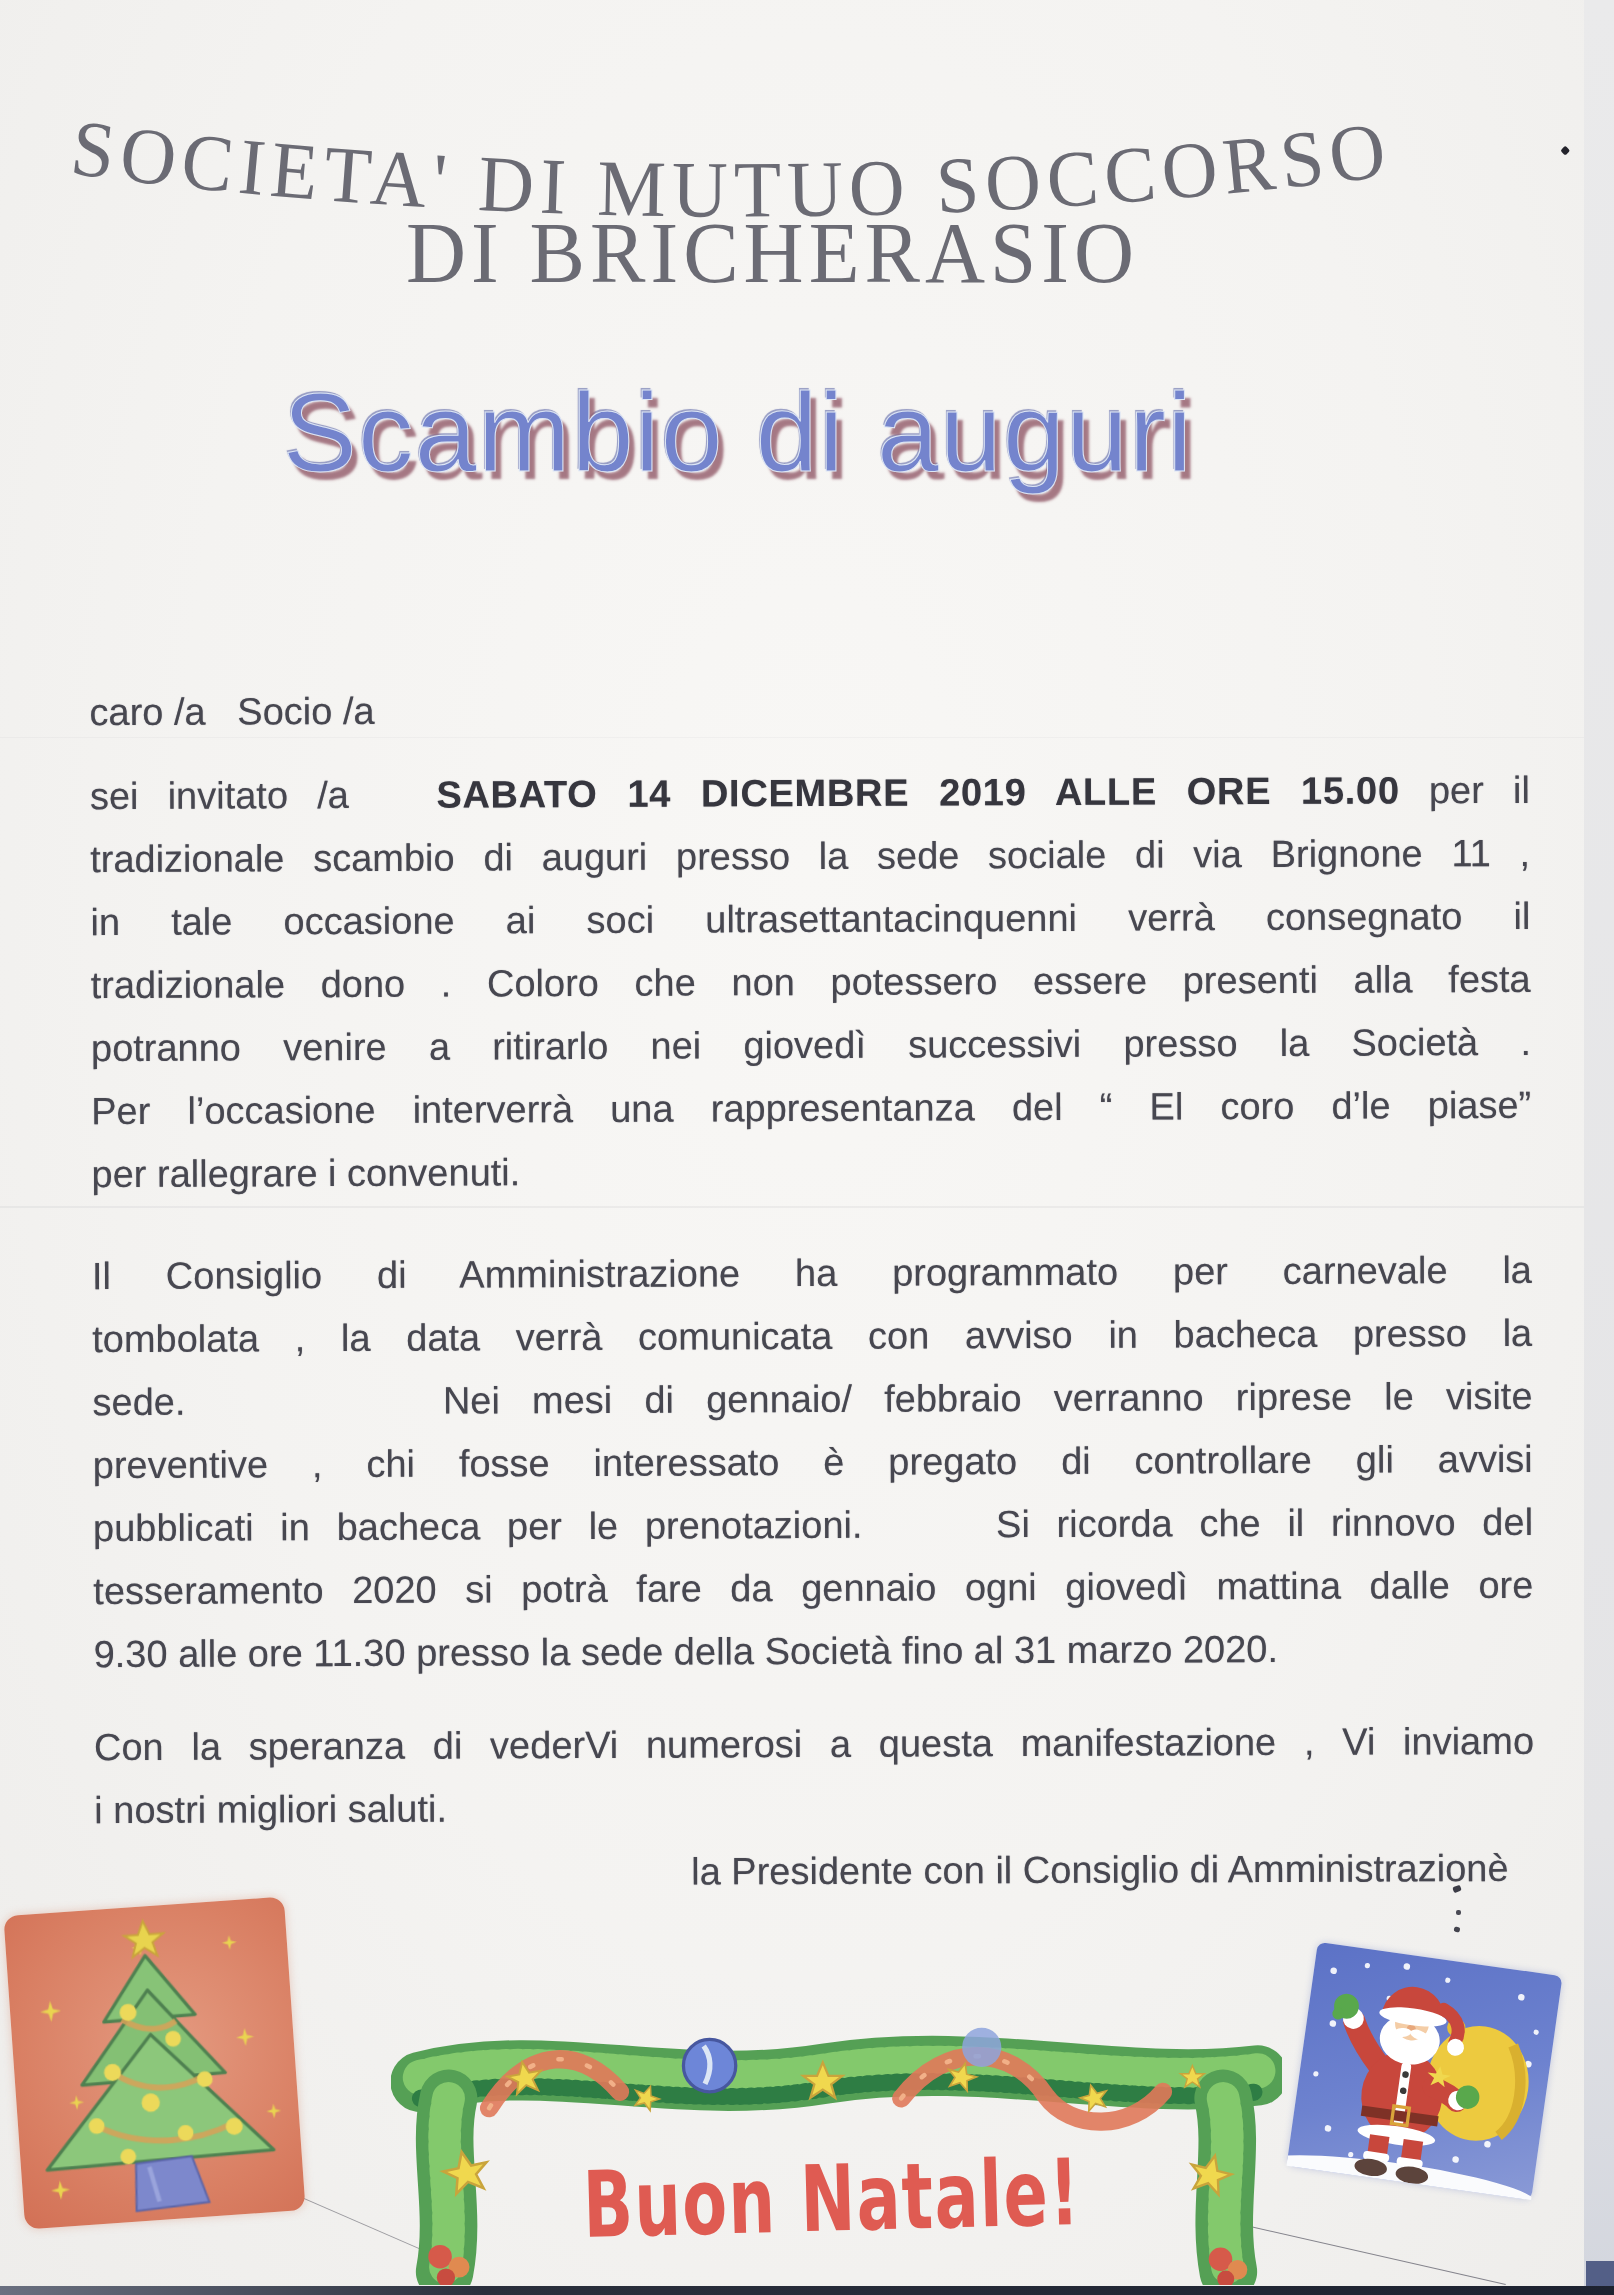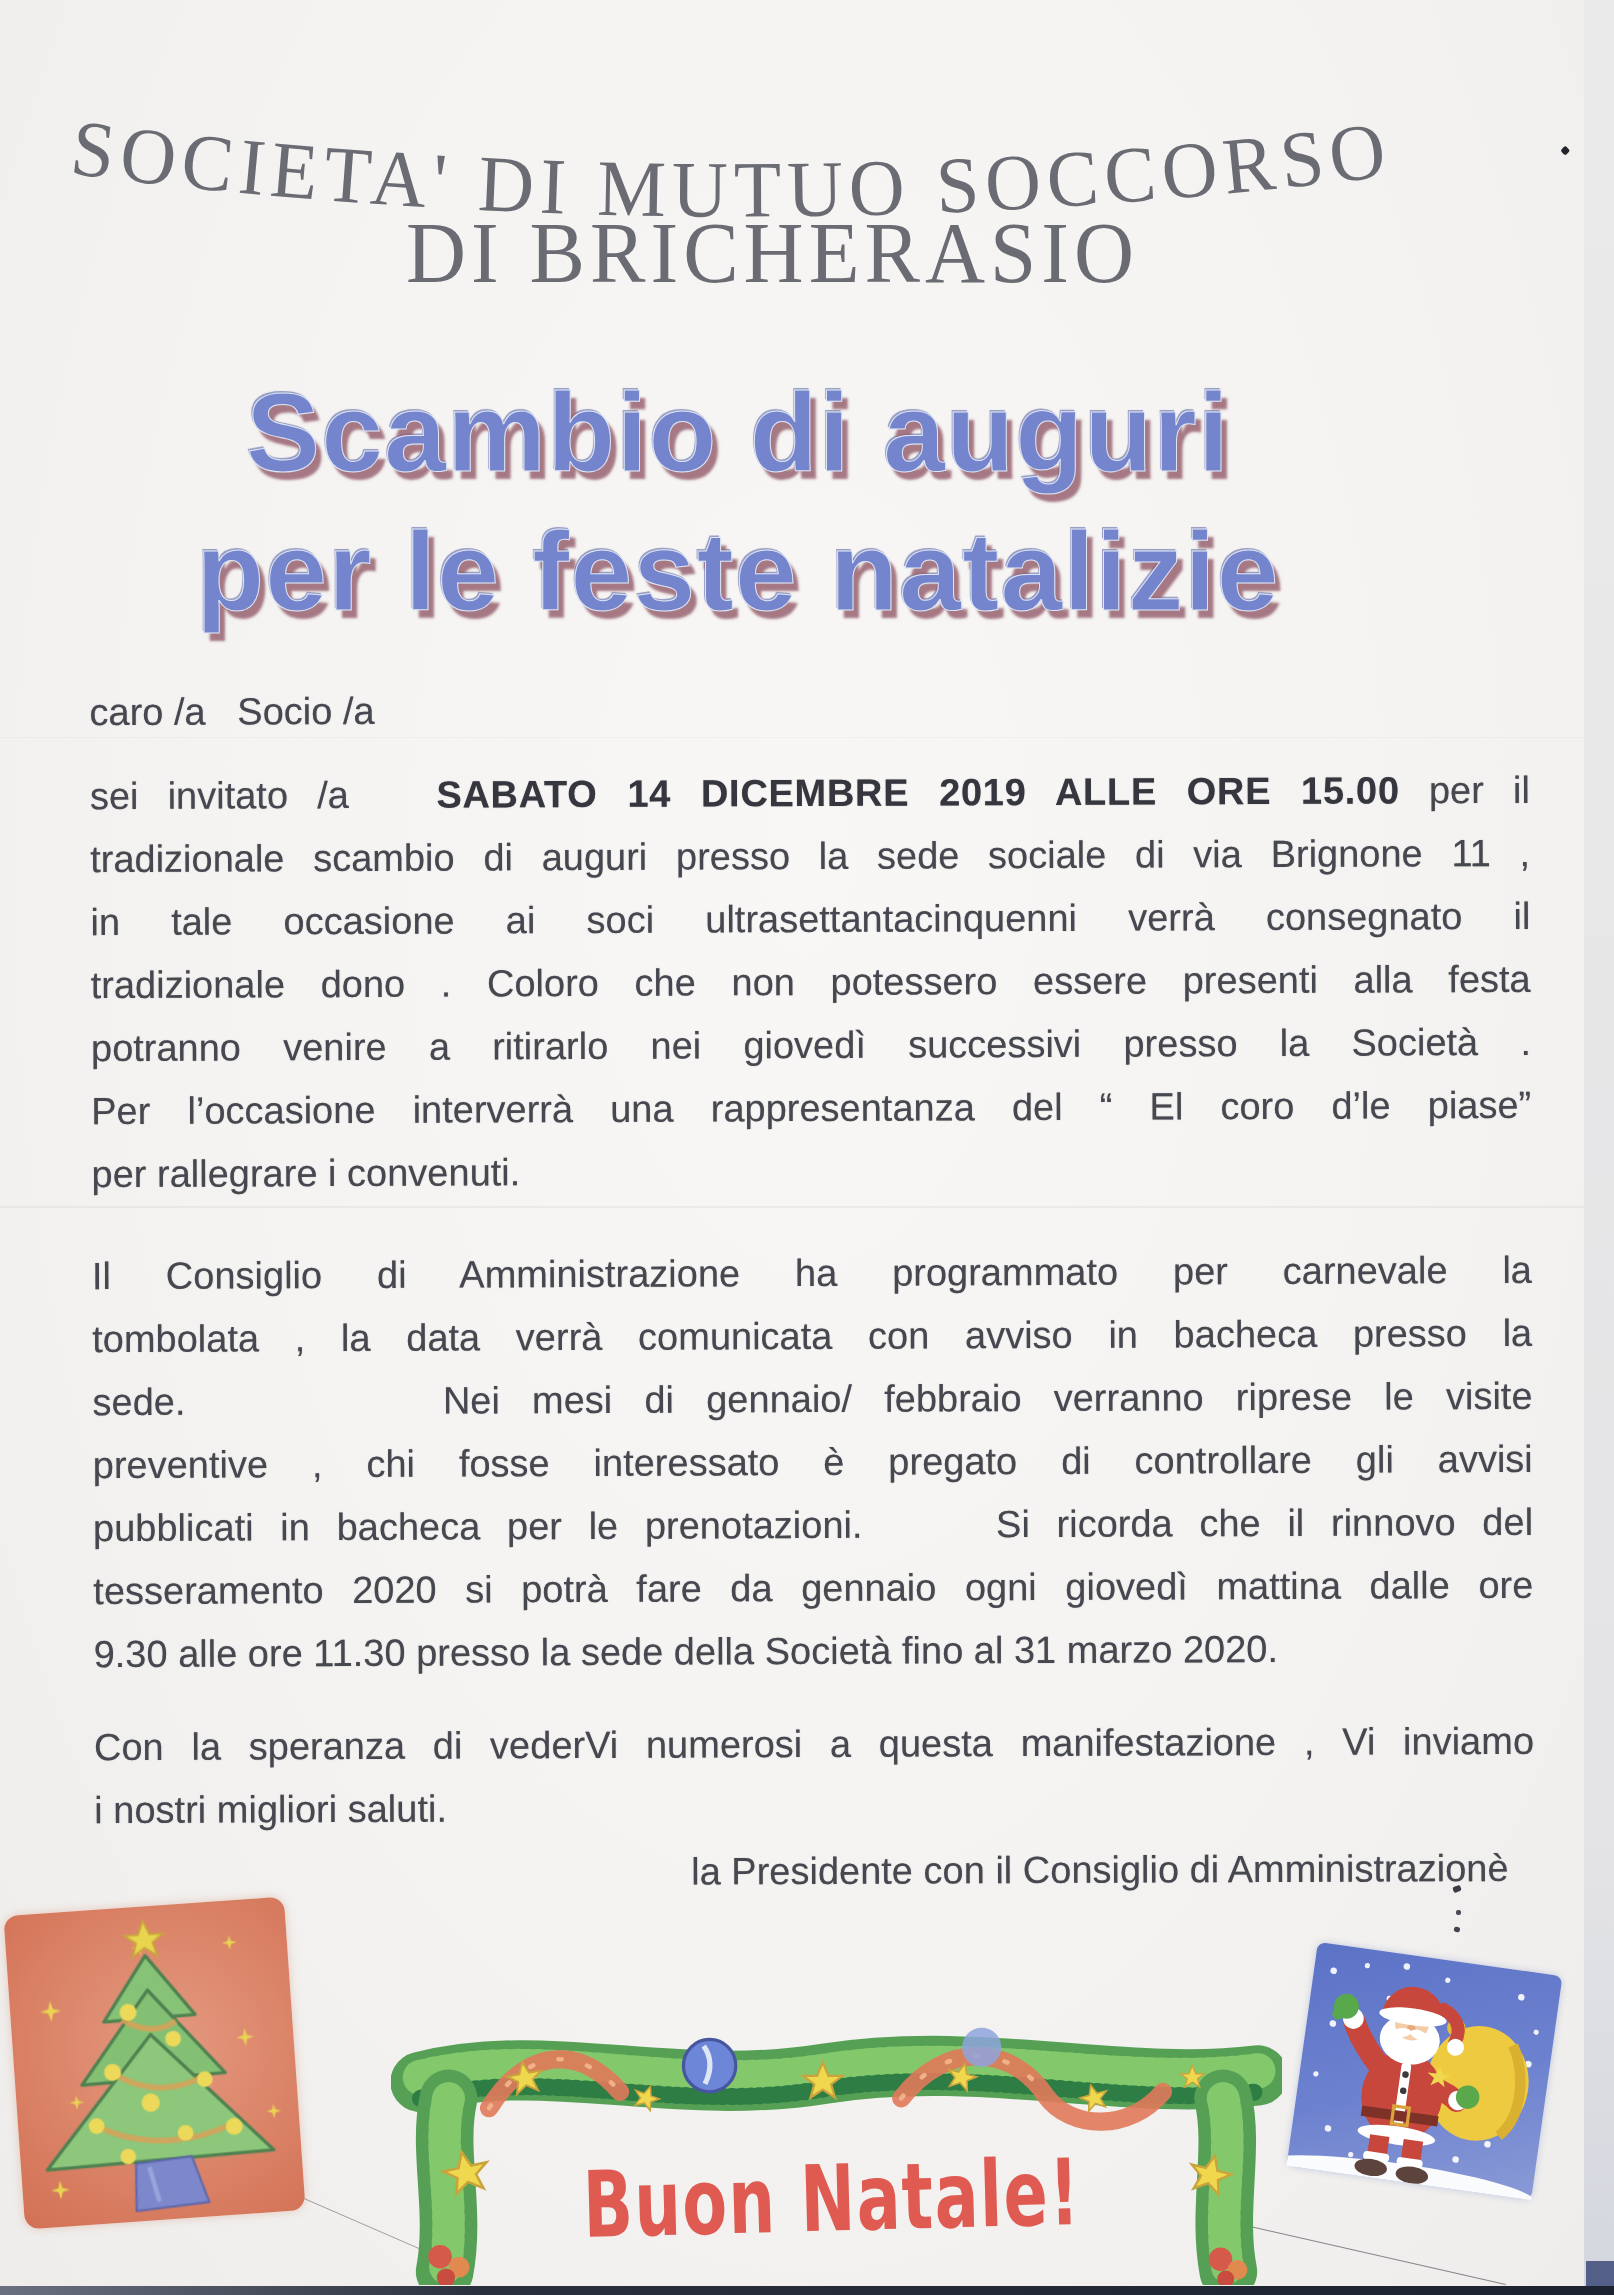--- a/index.html
+++ b/index.html
@@ -9,21 +9,21 @@
     font-family:"Liberation Sans", sans-serif;
   }
 
   
   .hdr-svg{position:absolute;left:0;top:0;width:1615px;height:347px;filter:blur(0.3px);}
   .hdr-text{font-family:"Liberation Serif", serif;fill:#6b6b74;}
 
   
   .title{
     position:absolute;top:364px;left:0;width:1476px;text-align:center;
-    font-weight:700;font-size:111px;line-height:139px;letter-spacing:1.3px;
+    font-weight:400;font-size:111px;line-height:139px;letter-spacing:1.3px;
     color:#7484cd;
     -webkit-text-stroke:1px #dde6f5;
     text-shadow: 5.9px 7.9px 2.6px rgba(150,98,112,.85), -1.3px -2px 0.7px rgba(58,70,150,.5);
   }
   .wa{display:block;}
 
   
   .bodytext{
     position:absolute;left:92px;top:678px;width:1440px;
     font-size:38px;line-height:63px;color:#474750;
@@ -80,21 +80,20 @@
   <svg class="hdr-svg" viewBox="0 0 2467 530" aria-hidden="true">
     <path id="arcp" d="M105,265 Q1230,410 2362,235" fill="none"></path>
     <text class="hdr-text" font-size="122" letter-spacing="10">
       <textPath href="#arcp" startOffset="0" textLength="2030" lengthAdjust="spacingAndGlyphs">SOCIETA' DI MUTUO SOCCORSO</textPath>
     </text>
     <text class="hdr-text" x="1180" y="430" text-anchor="middle" font-size="132" letter-spacing="8" textLength="1120" lengthAdjust="spacingAndGlyphs">DI BRICHERASIO</text>
   </svg>
 
   <div class="title">
     <span class="wa">Scambio di auguri</span>
-    <span class="wa">per le feste natalizie</span>
   </div>
 
   <div class="bodytext">
     <div class="salutation">caro /a&nbsp;&nbsp; Socio /a</div>
     <div class="par p1">
         <div class="bline"><span>sei invitato /a&nbsp;&nbsp; </span><span class="b">SABATO 14 DICEMBRE 2019 ALLE ORE 15.00</span><span> per il</span></div>
         <div class="bline"><span>tradizionale scambio di auguri presso la sede sociale di via Brignone 11 ,</span></div>
         <div class="bline"><span>in tale occasione ai soci ultrasettantacinquenni verrà consegnato il</span></div>
         <div class="bline"><span>tradizionale dono . Coloro che non potessero essere presenti alla festa</span></div>
         <div class="bline"><span>potranno venire a ritirarlo nei giovedì successivi presso la Società .</span></div>

